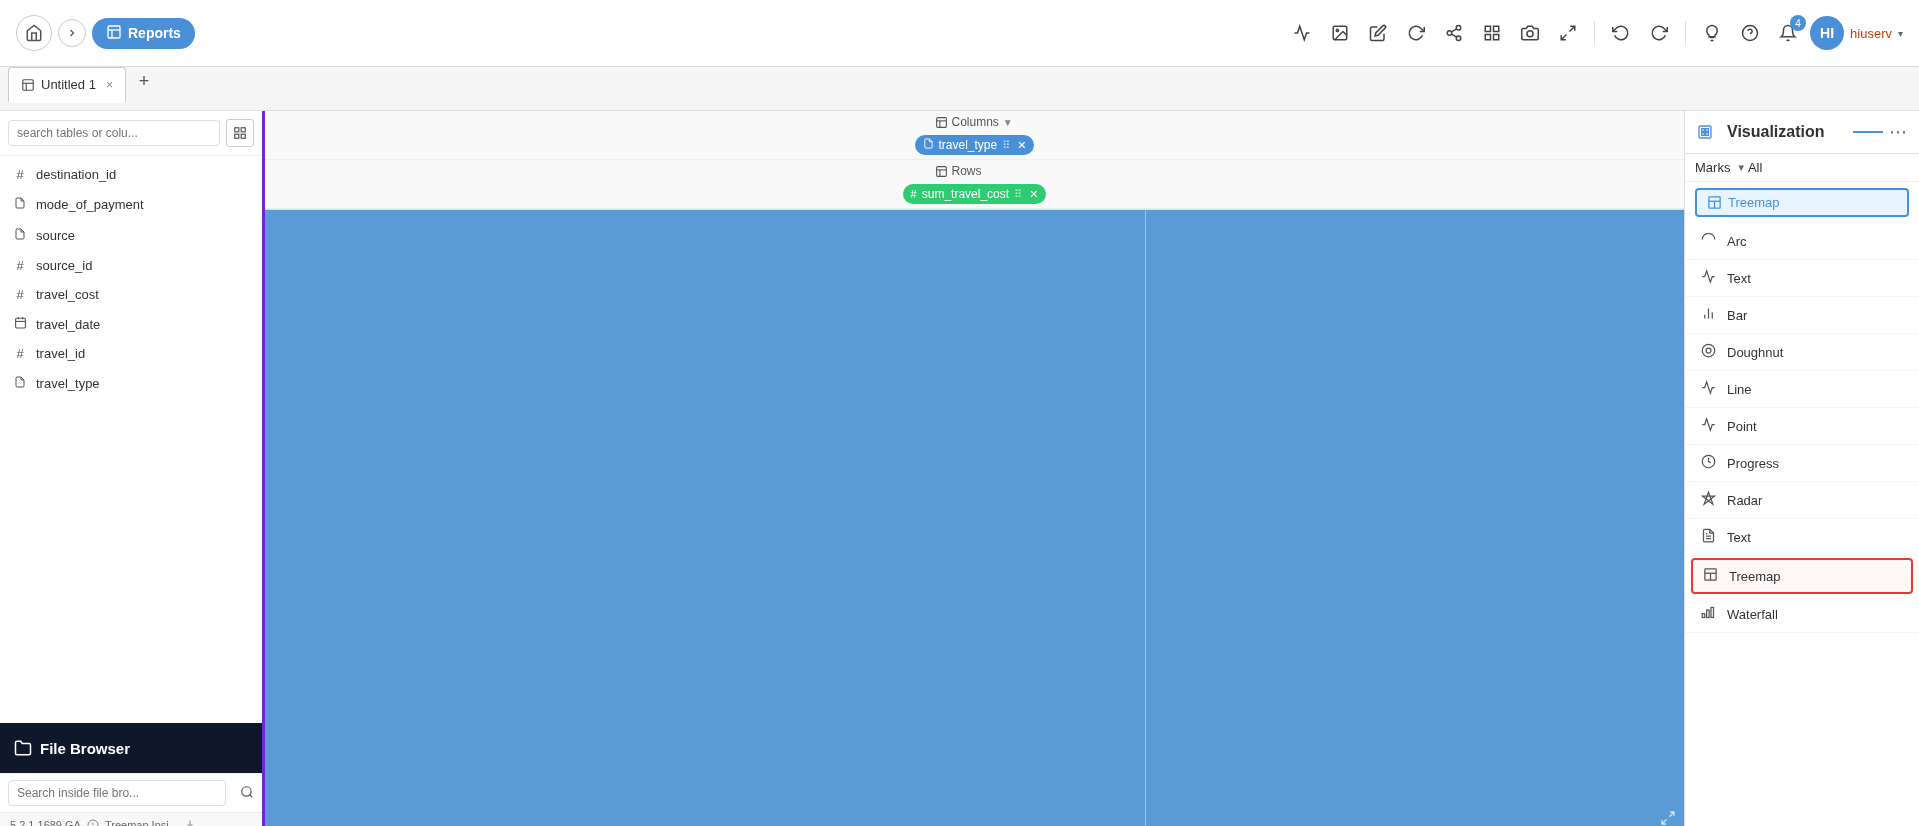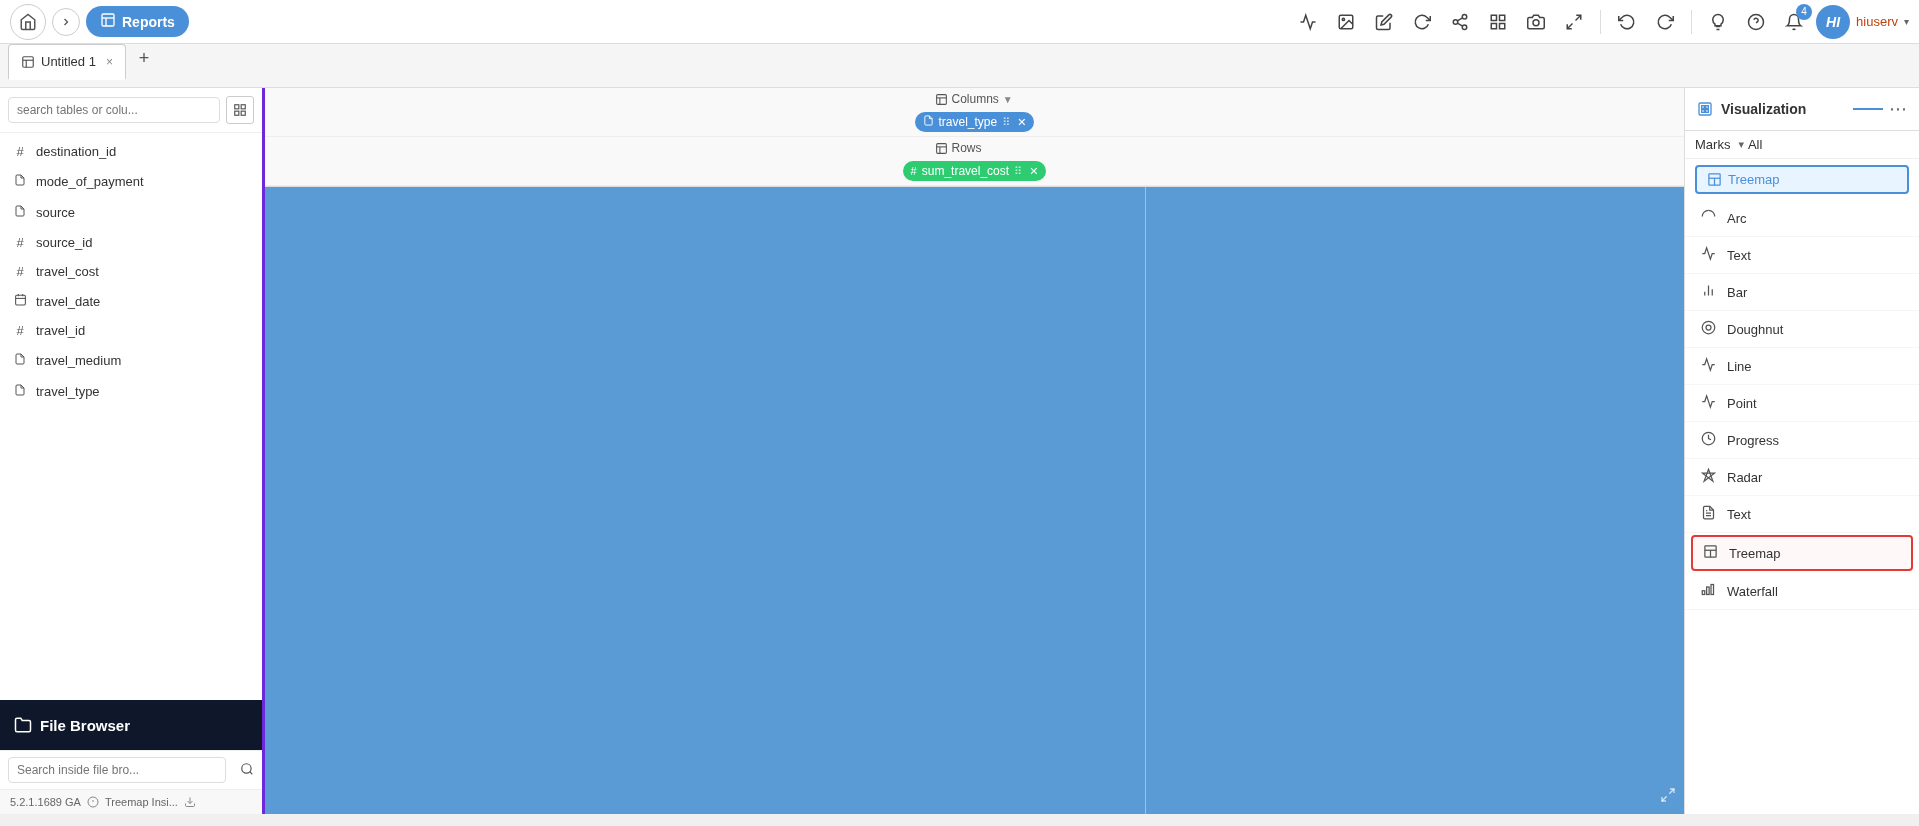--- a/index.html
+++ b/index.html
@@ -1,32 +1,32 @@
 <!DOCTYPE html>
 <html><head>
   <meta charset="utf-8">
   <style>
     * { box-sizing: border-box; margin: 0; padding: 0; }
     body { font-family: 'Segoe UI', Arial, sans-serif; font-size: 13px; background: #f0f0f0; overflow: hidden; width: 1919px; height: 826px; }
 
     
     .topbar {
-      display: flex; align-items: center; background: #fff; height: 44px;
-      border-bottom: 1px solid #ddd; padding: 0 10px; gap: 8px;
+      display: flex; align-items: center; background: #fff; height: 67px;
+      border-bottom: 1px solid #ddd; padding: 0 16px; gap: 8px;
     }
     .topbar-left { display: flex; align-items: center; gap: 6px; }
     .home-btn { width: 36px; height: 36px; border-radius: 50%; border: 1px solid #ccc; display: flex; align-items: center; justify-content: center; cursor: pointer; background: #fff; }
     .nav-arrow { width: 28px; height: 28px; display: flex; align-items: center; justify-content: center; cursor: pointer; border-radius: 50%; border: 1px solid #ccc; background: #fff; font-size: 12px; }
     .reports-btn { display: flex; align-items: center; gap: 6px; background: #4a90d9; color: #fff; border-radius: 20px; padding: 6px 14px; cursor: pointer; font-weight: 600; font-size: 14px; }
     .topbar-tools { display: flex; align-items: center; gap: 6px; margin-left: auto; }
     .tool-btn { width: 32px; height: 32px; display: flex; align-items: center; justify-content: center; cursor: pointer; border-radius: 4px; color: #444; font-size: 16px; }
     .tool-separator { width: 1px; height: 24px; background: #ddd; margin: 0 4px; }
     .notif-btn { position: relative; }
     .notif-badge { position: absolute; top: -2px; right: -2px; background: #4a90d9; color: #fff; border-radius: 50%; width: 16px; height: 16px; font-size: 10px; display: flex; align-items: center; justify-content: center; }
-    .avatar { width: 34px; height: 34px; border-radius: 50%; background: #4a90d9; color: #fff; display: flex; align-items: center; justify-content: center; font-weight: 700; font-size: 14px; cursor: pointer; font-style: italic; }
+    .avatar { width: 34px; height: 34px; border-radius: 50%; background: #4a90d9; color: #fff; display: flex; align-items: center; justify-content: center; font-weight: 700; font-size: 14px; cursor: pointer; }
     .username { font-size: 13px; color: #c2410c; cursor: pointer; }
     .username-arrow { font-size: 10px; color: #666; }
 
     
     .tabbar {
       display: flex; align-items: flex-start; background: #f5f5f5; height: 44px;
       border-bottom: 1px solid #ddd; padding: 0 8px; gap: 4px;
     }
     .tab {
       display: flex; align-items: center; gap: 6px; background: #fff;
@@ -105,21 +105,21 @@
 
     
     .right-panel {
       width: 235px; background: #fff; border-left: 1px solid #ddd;
       display: flex; flex-direction: column; flex-shrink: 0; overflow: hidden;
     }
     .right-panel-header {
       display: flex; align-items: center; justify-content: space-between;
       padding: 10px 12px; border-bottom: 1px solid #ddd;
     }
-    .right-panel-title { display: flex; align-items: center; gap: 8px; font-size: 14px; font-weight: 600; color: #333; }
+    .right-panel-title { display: flex; align-items: center; gap: 14px; font-size: 16px; font-weight: 600; color: #333; }
     .right-panel-more { font-size: 18px; color: #666; cursor: pointer; }
     .marks-header {
       display: flex; align-items: center; padding: 6px 10px; border-bottom: 1px solid #eee;
       font-size: 13px; color: #333; font-weight: 500;
     }
     .marks-dropdown { display: flex; align-items: center; gap: 4px; }
     .marks-arrow { font-size: 11px; color: #666; }
 
     
     .viz-type-selected {
@@ -340,29 +340,20 @@
             </svg>
         </span>
         <span>travel_date</span>
       </div>
 
       <div class="field-item">
         <span class="field-icon">#</span>
         <span>travel_id</span>
       </div>
 
-      <div class="field-item">
-        <span class="field-icon">
-          <svg width="12" height="14" viewBox="0 0 24 24" fill="none" stroke="#555" stroke-width="2">
-              <path d="M14 2H6a2 2 0 00-2 2v16a2 2 0 002 2h12a2 2 0 002-2V8z"></path>
-              <polyline points="14 2 14 8 20 8"></polyline>
-            </svg>
-        </span>
-        <span>travel_medium</span>
-      </div>
 
       <div class="field-item">
         <span class="field-icon">
           <svg width="12" height="14" viewBox="0 0 24 24" fill="none" stroke="#555" stroke-width="2">
               <path d="M14 2H6a2 2 0 00-2 2v16a2 2 0 002 2h12a2 2 0 002-2V8z"></path>
               <polyline points="14 2 14 8 20 8"></polyline>
             </svg>
         </span>
         <span>travel_type</span>
       </div>

